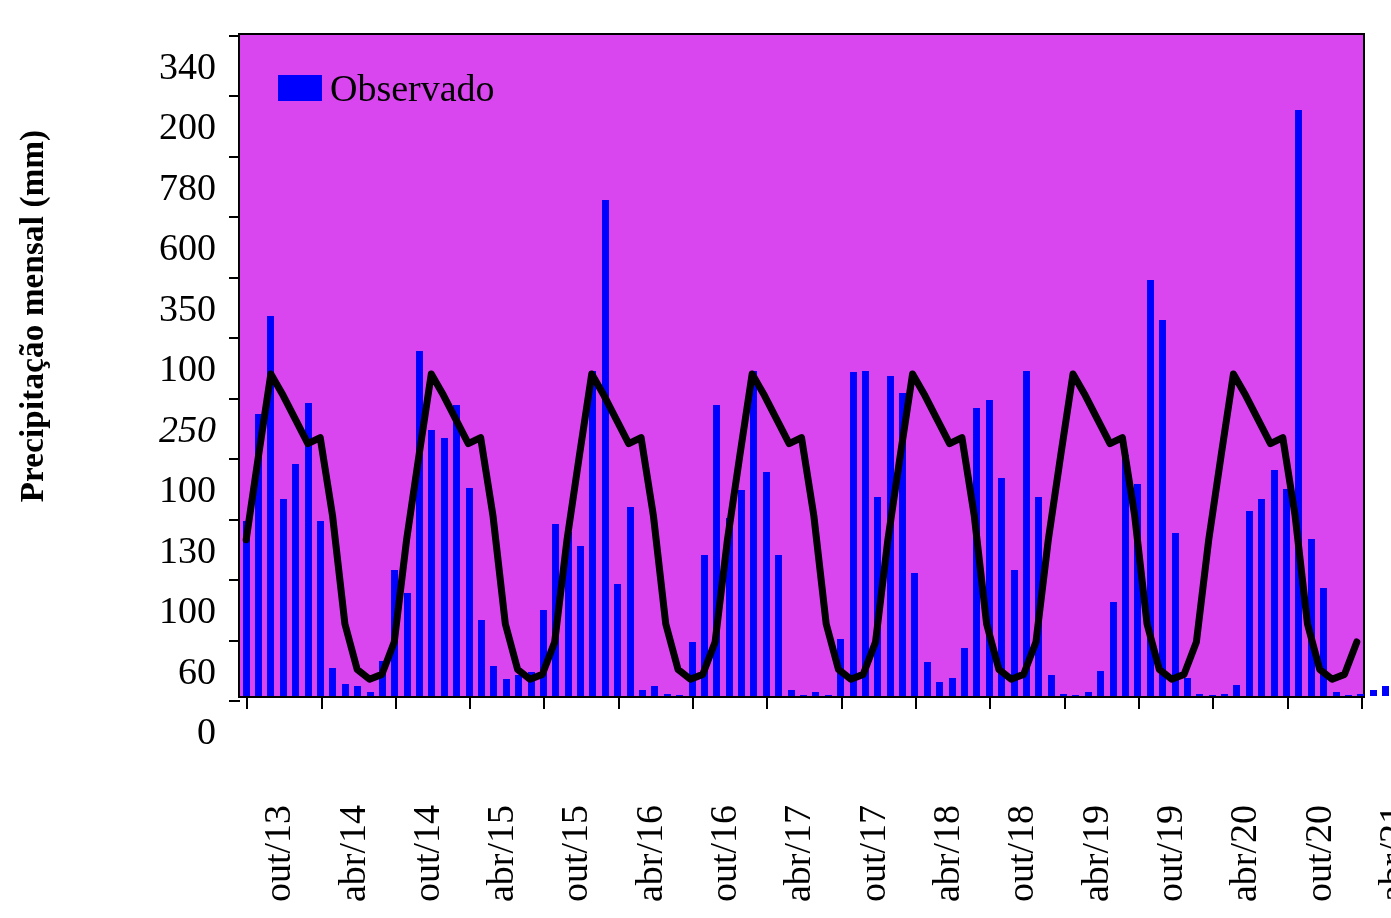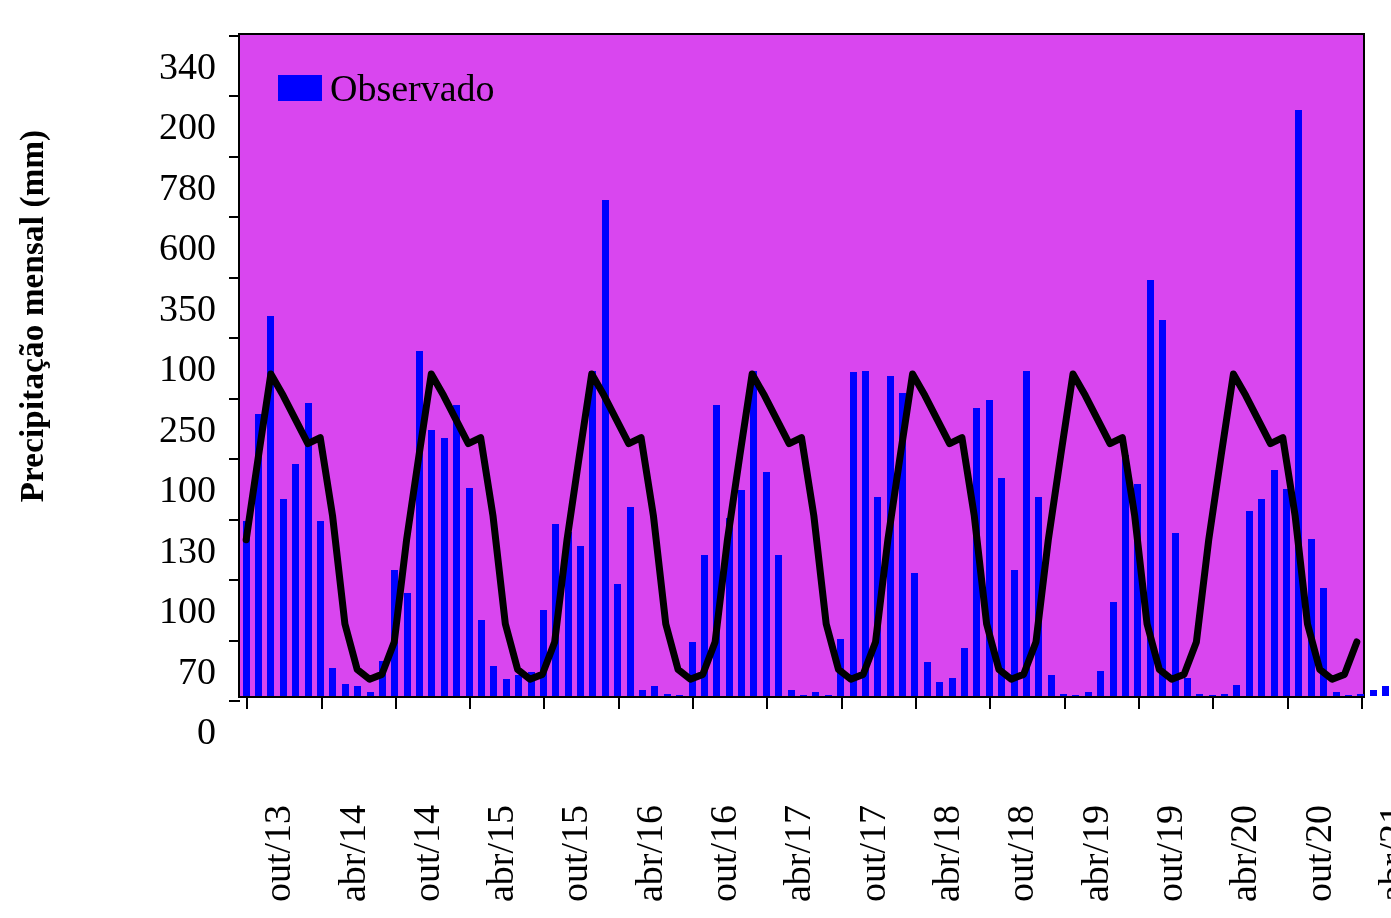--- a/index.html
+++ b/index.html
@@ -61,25 +61,25 @@
 </style>
 </head>
 <body>
 
 <div id="chart-root">
 
   <div id="y-axis-title">Precipitação mensal (mm)</div>
 
   <div id="y-labels">
       <div class="ylab" style="top: 698px;">0</div>
-      <div class="ylab" style="top: 637.545px;">70</div>
+      <div class="ylab" style="top: 637.545px;">60</div>
       <div class="ylab" style="top: 577.091px;">100</div>
       <div class="ylab" style="top: 516.636px;">130</div>
       <div class="ylab" style="top: 456.182px;">100</div>
-      <div class="ylab" style="top: 395.727px;">250</div>
+      <div class="ylab" style="top: 395.727px; font-style: italic;">250</div>
       <div class="ylab" style="top: 335.273px;">100</div>
       <div class="ylab" style="top: 274.818px;">350</div>
       <div class="ylab" style="top: 214.364px;">600</div>
       <div class="ylab" style="top: 153.909px;">780</div>
       <div class="ylab" style="top: 93.4545px;">200</div>
       <div class="ylab" style="top: 33px;">340</div>
     </div>
 
   <div id="plot-area">
     <div id="plot-inner">

